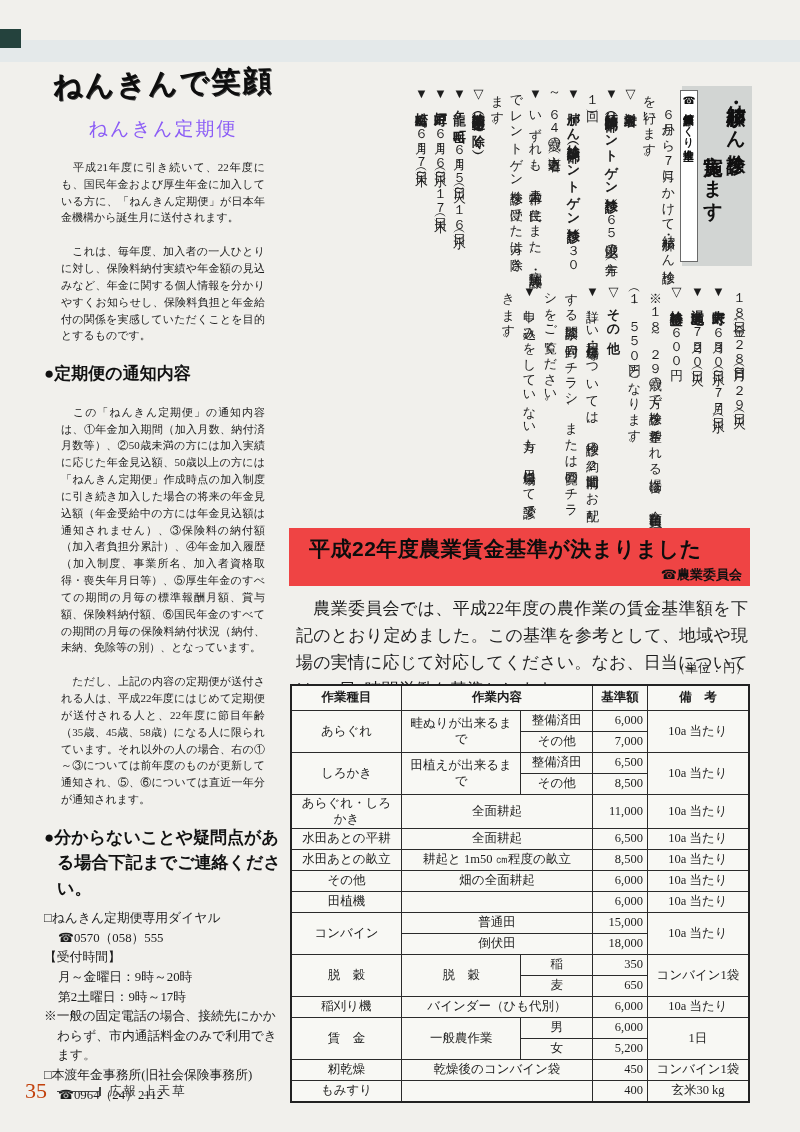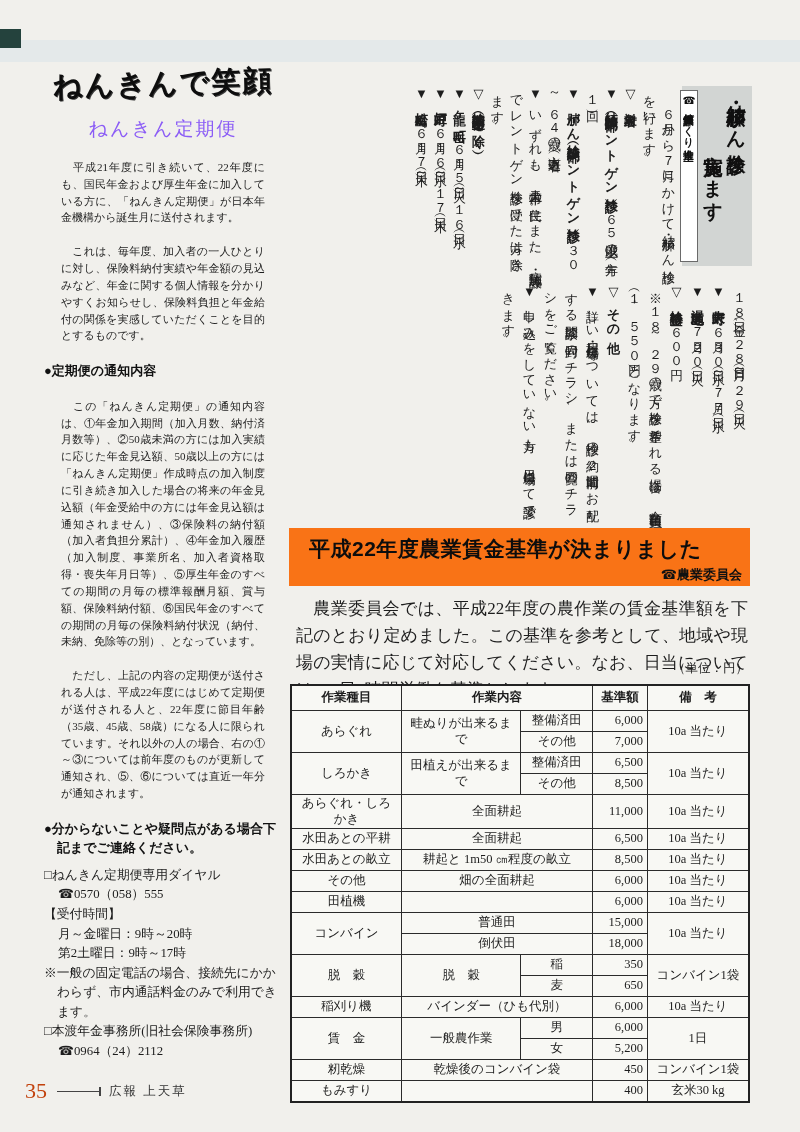--- a/index.html
+++ b/index.html
@@ -16,21 +16,21 @@
   .pension { position:absolute; left:44px; top:64px; width:238px; }
   .pension-logo {
     text-align:center; font-family:"Liberation Sans","DejaVu Sans",sans-serif;
     font-weight:bold; font-size:29px; letter-spacing:2px; color:#0d0d0d;
     transform:rotate(-1.5deg); text-shadow:1px 1px 0 #3a3a3a;
   }
   .pension-title { text-align:center; font-size:19px; letter-spacing:2px; margin:12px 0 10px; color:#8b5cf6; }
   .pension p { margin:17px; font-size:11px; line-height:1.53; text-align:justify; }
   .h-dot {
     font-family:"Liberation Sans","DejaVu Sans",sans-serif; font-weight:bold;
-    font-size:13px; line-height:1.5; margin:8px 0; color:#111;
+    font-size:17px; line-height:1.5; margin:8px 0; color:#111;
   }
   .hang { padding-left:13px; text-indent:-13px; }
   .ind  { padding-left:14px; }
   .pension .line { font-size:12.8px; line-height:1.53; text-align:left; }
 
   
   .vtext { writing-mode:vertical-rl; text-orientation:mixed; font-size:13px; letter-spacing:1px; }
   .vtext div { margin:0; }
   .gb { font-family:"Liberation Sans","DejaVu Sans",sans-serif; font-weight:bold; }
   .exam-row1 { position:absolute; left:290px; top:86px;  width:388px; height:182px; line-height:19px; }
@@ -45,21 +45,21 @@
     font-weight:bold; font-size:19px; line-height:23px; letter-spacing:1px; color:#101010;
   }
   .exam-title .t2 { text-align:center; }
   .exam-contact {
     writing-mode:vertical-rl; background:#ffffff; border:1px solid #6a6a6a;
     font-family:"Liberation Sans","DejaVu Sans",sans-serif; font-weight:bold;
     font-size:10.5px; line-height:16px; padding:3px 0; margin-right:4px; color:#111;
   }
 
   
-  .wage-head { position:absolute; left:289px; top:528px; width:461px; height:58px; background:#f97316; }
+  .wage-head { position:absolute; left:289px; top:528px; width:461px; height:58px; background:#ef4444; }
   .wage-title {
     position:absolute; left:20px; top:7px;
     font-family:"Liberation Sans","DejaVu Sans",sans-serif; font-weight:bold;
     font-size:21px; letter-spacing:0.5px; color:#0d0d0d; white-space:nowrap;
   }
   .wage-contact {
     position:absolute; right:8px; bottom:2px;
     font-family:"Liberation Sans","DejaVu Sans",sans-serif; font-weight:bold;
     font-size:13px; color:#111;
   }

